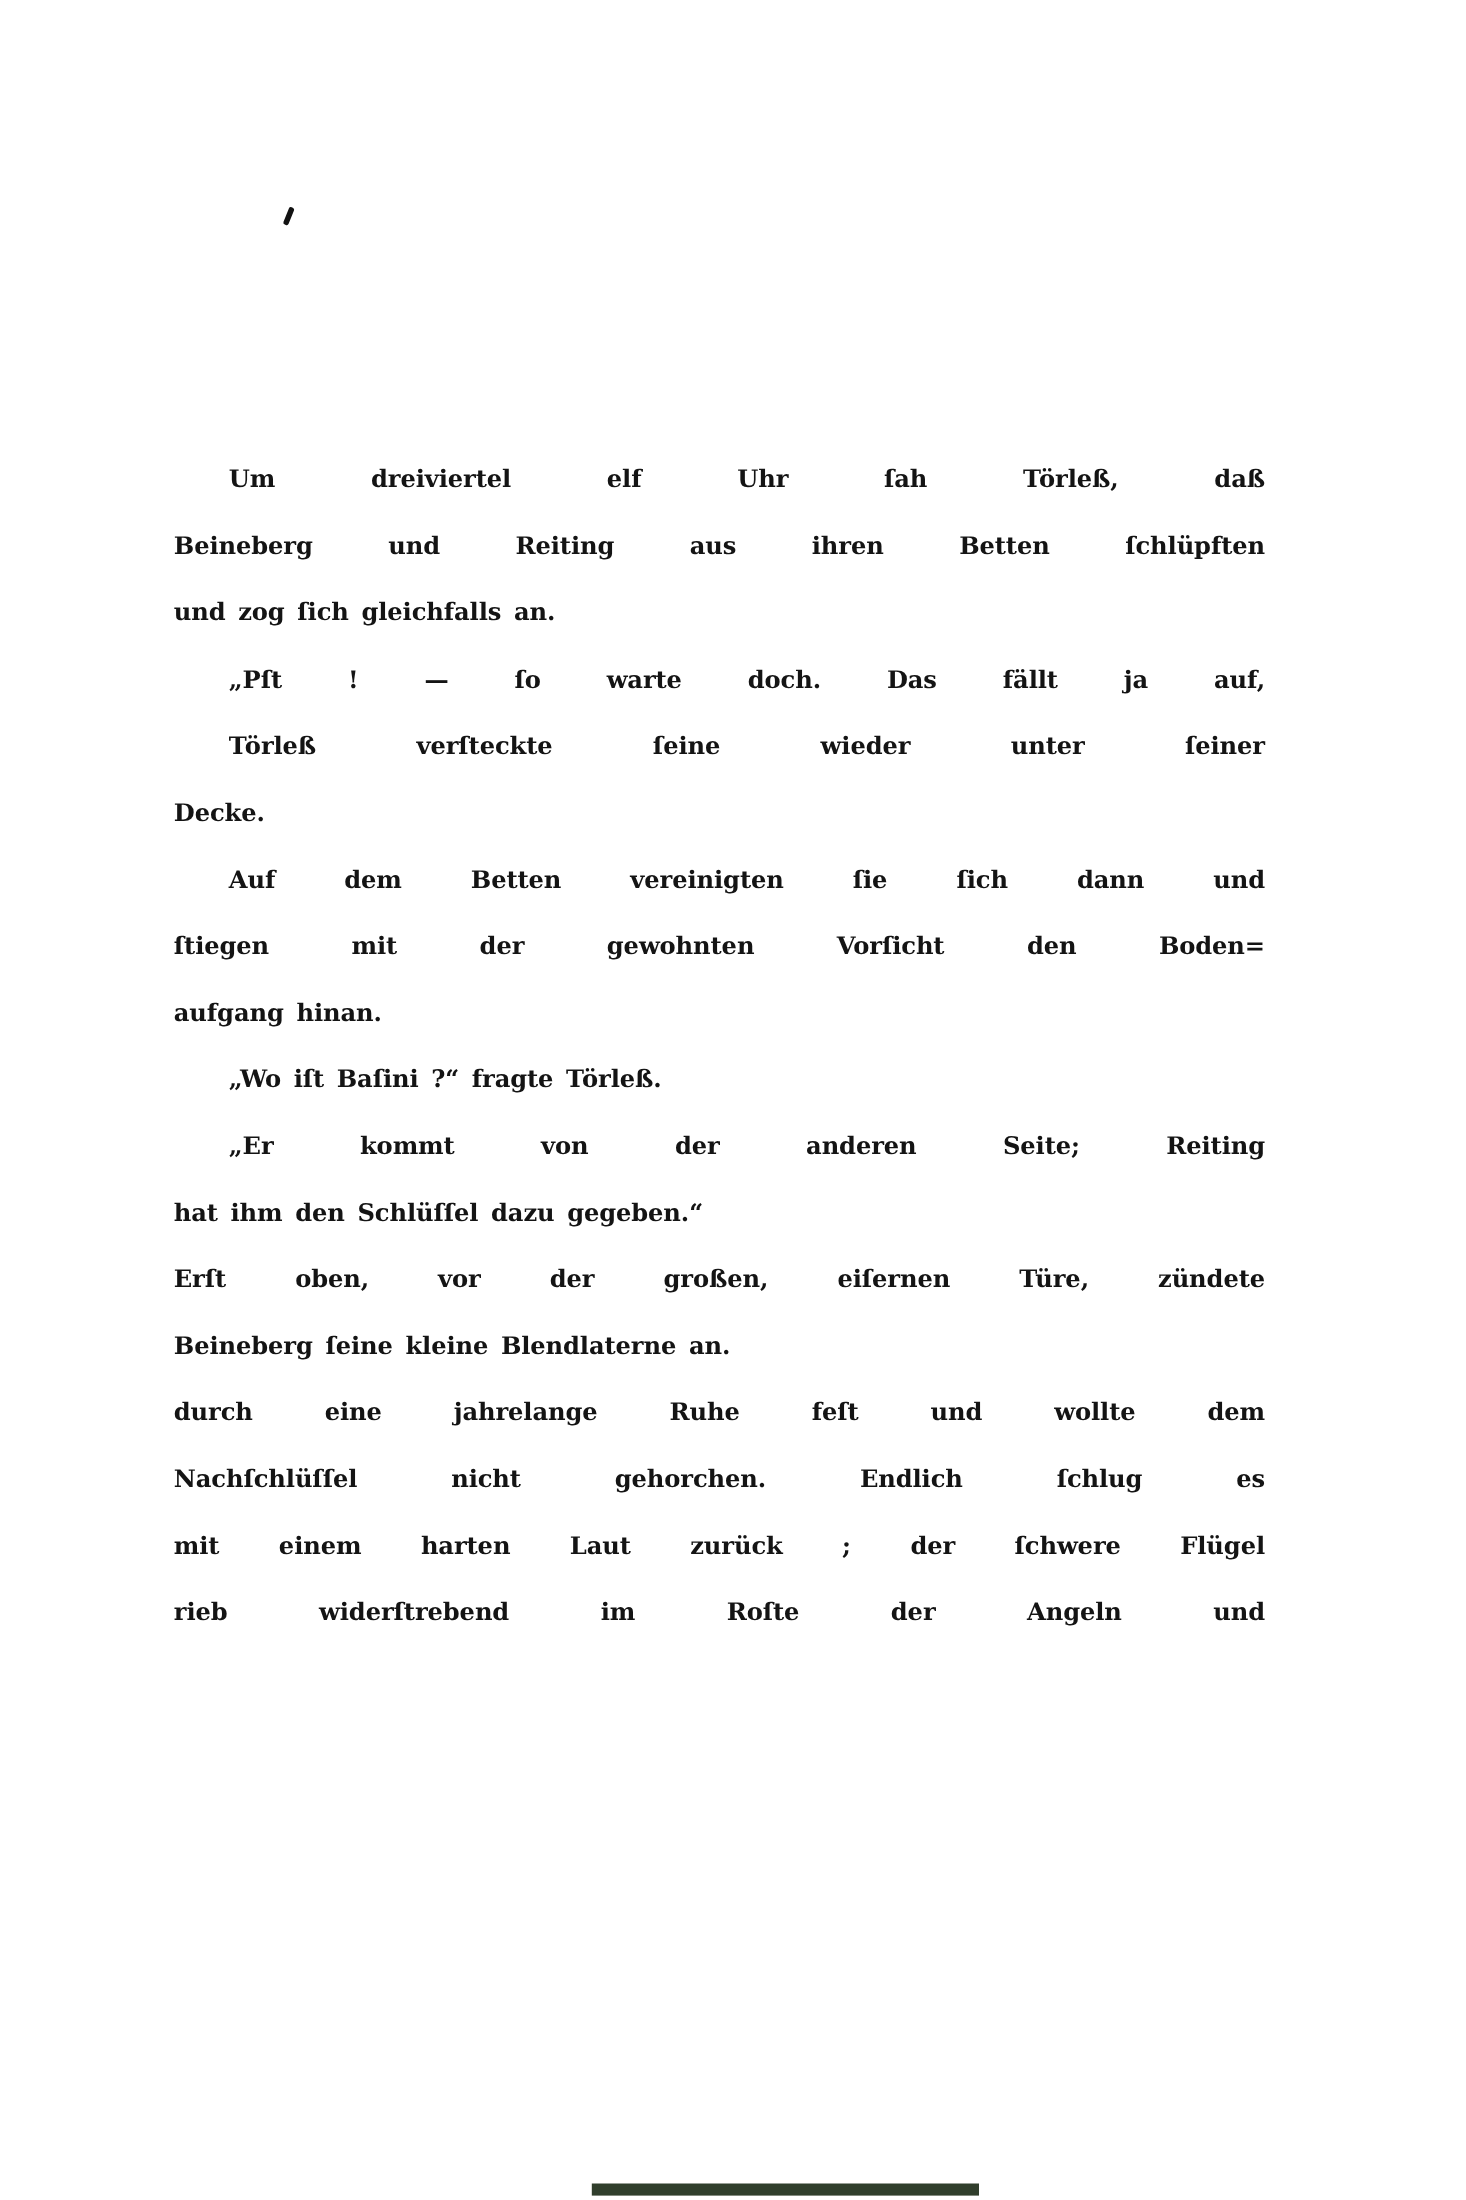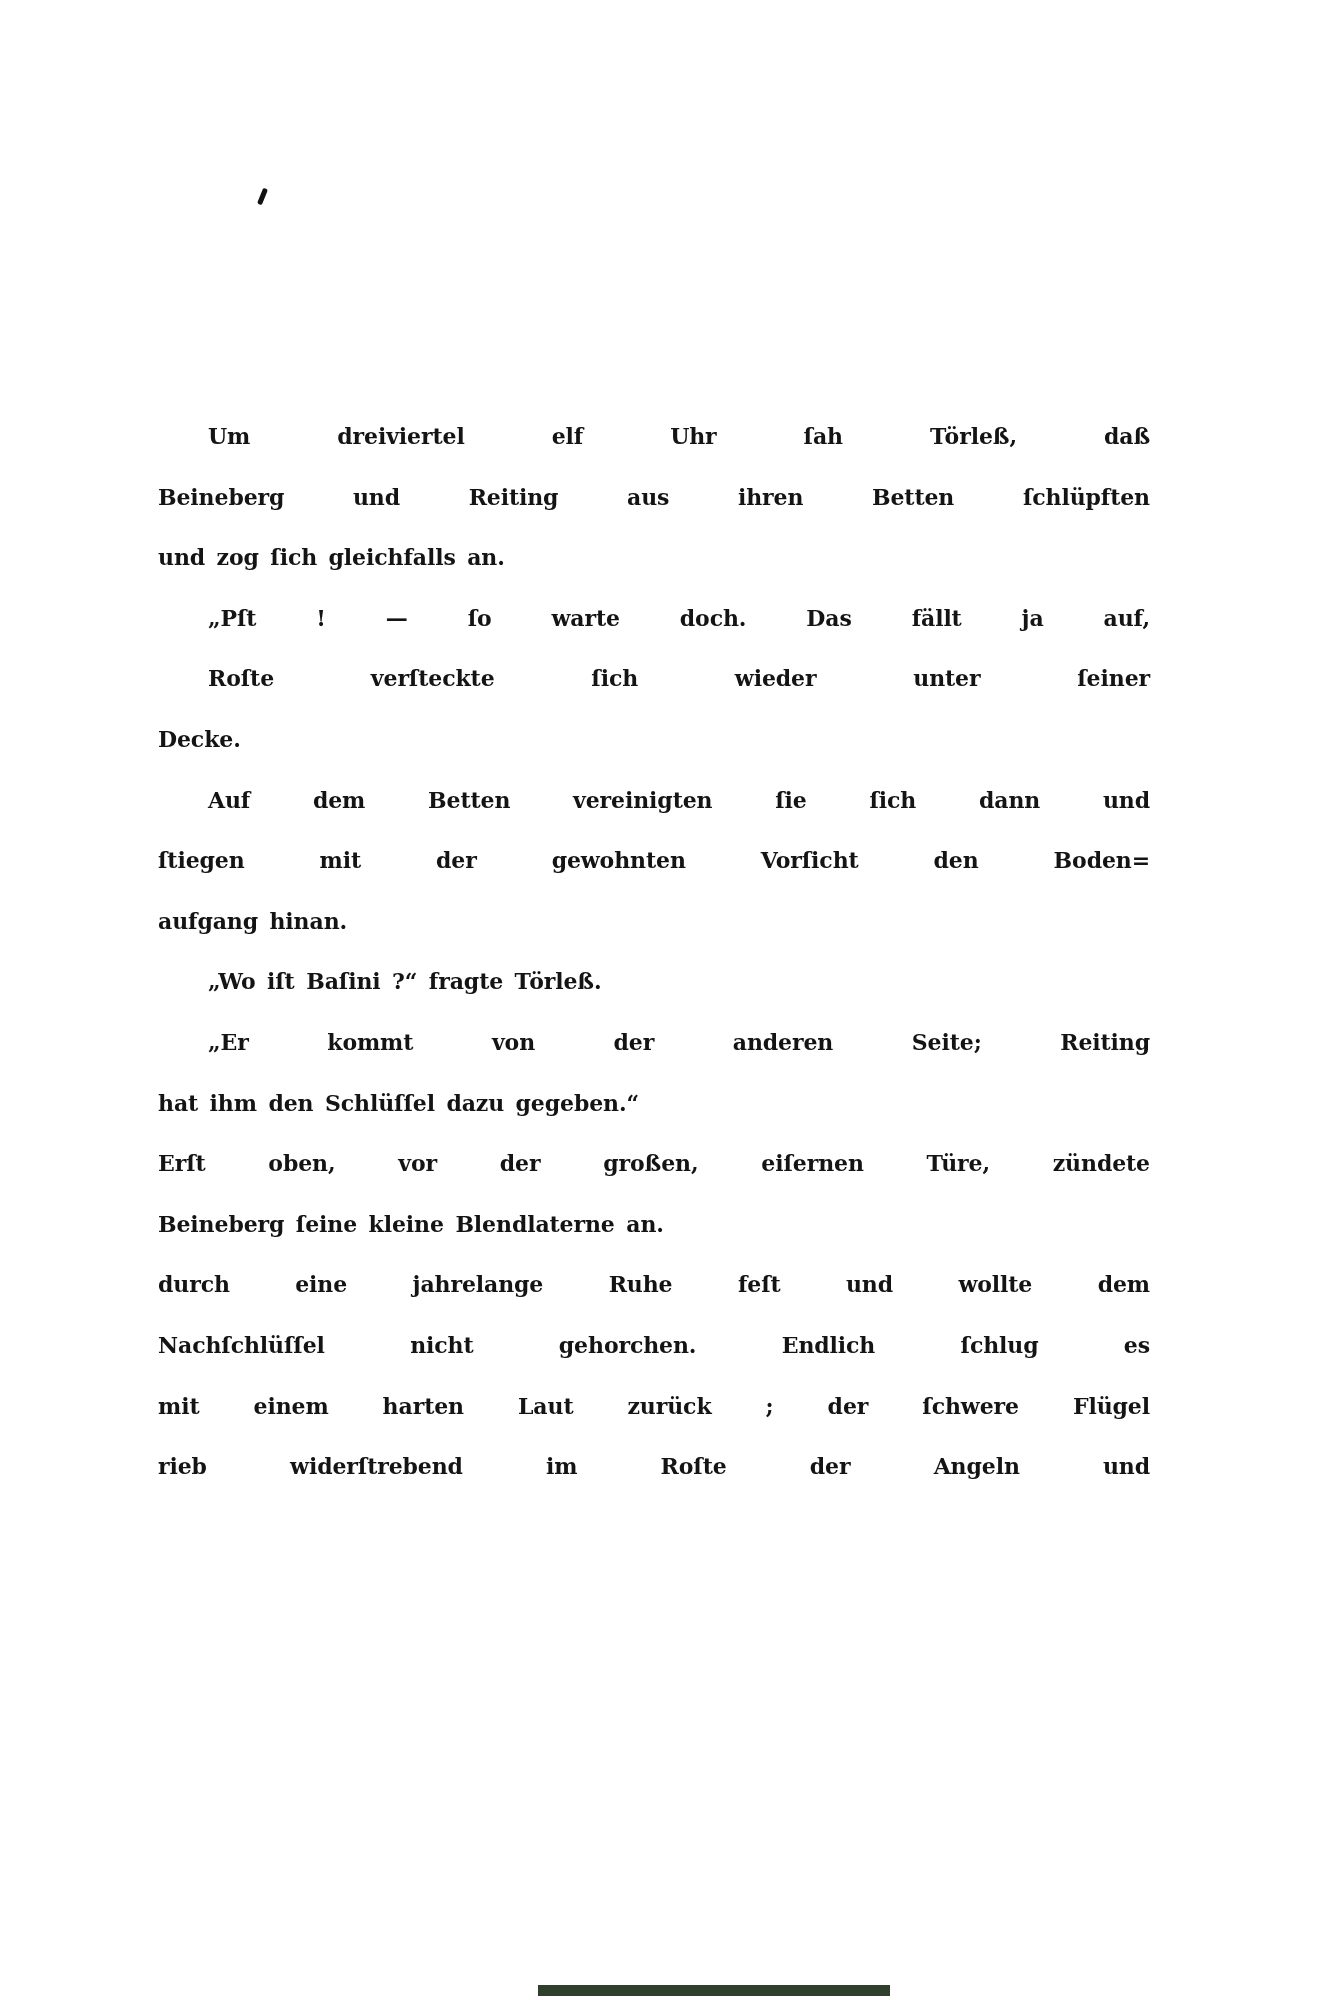--- a/index.html
+++ b/index.html
@@ -67,21 +67,21 @@
 
 <div class="page">
 
   <span class="stray-mark"></span>
 
   <div class="text-block">
     <div class="line justify indent">Um dreiviertel elf Uhr ſah Törleß, daß</div>
     <div class="line justify">Beineberg und Reiting aus ihren Betten ſchlüpften</div>
     <div class="line plain">und zog ſich gleichfalls an.</div>
     <div class="line justify indent">„Pſt ! — ſo warte doch. Das fällt ja auf,</div>
-    <div class="line justify indent">Roſte verſteckte ſich wieder unter ſeiner</div>
+    <div class="line justify indent">Törleß verſteckte ſeine wieder unter ſeiner</div>
     <div class="line plain">Decke.</div>
     <div class="line justify indent">Auf dem Betten vereinigten ſie ſich dann und</div>
     <div class="line justify">ſtiegen mit der gewohnten Vorſicht den Boden=</div>
     <div class="line plain">aufgang hinan.</div>
     <div class="line plain indent">„Wo iſt Baſini ?“ fragte Törleß.</div>
     <div class="line justify indent">„Er kommt von der anderen Seite; Reiting</div>
     <div class="line plain">hat ihm den Schlüſſel dazu gegeben.“</div>
     <div class="line justify">Erſt oben, vor der großen, eiſernen Türe, zündete</div>
     <div class="line plain">Beineberg ſeine kleine Blendlaterne an.</div>
     <div class="line justify">durch eine jahrelange Ruhe feſt und wollte dem</div>

